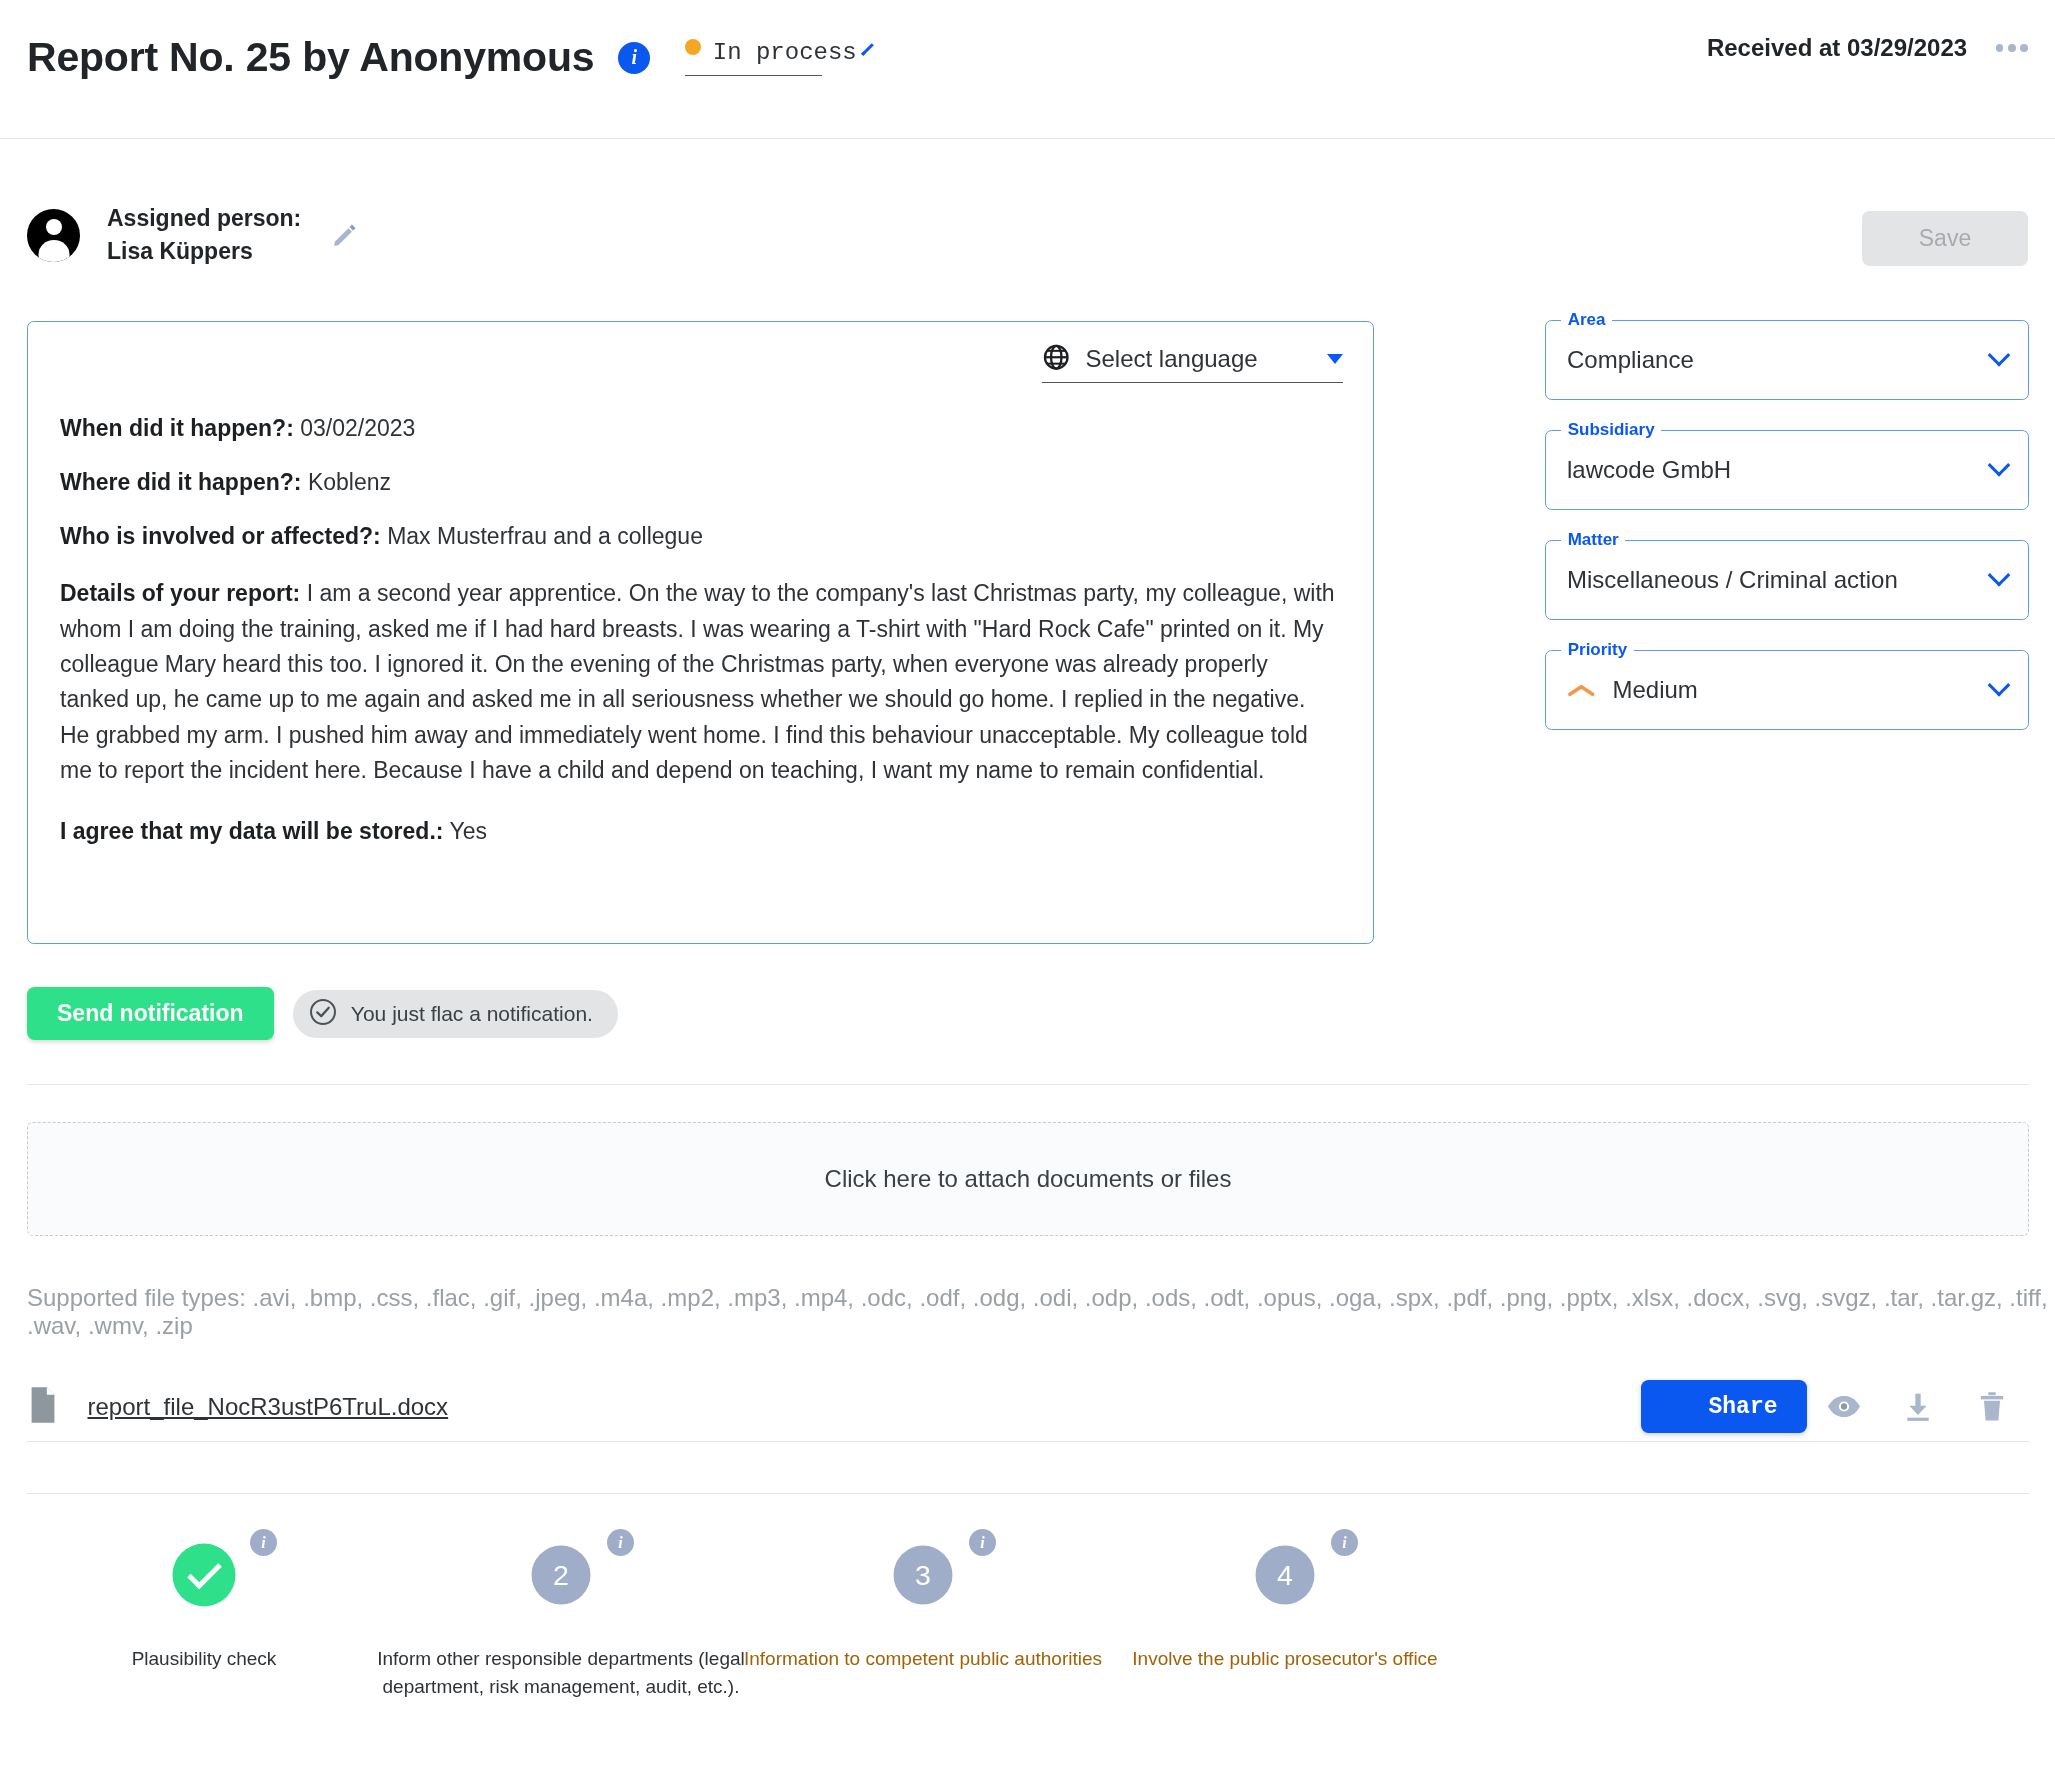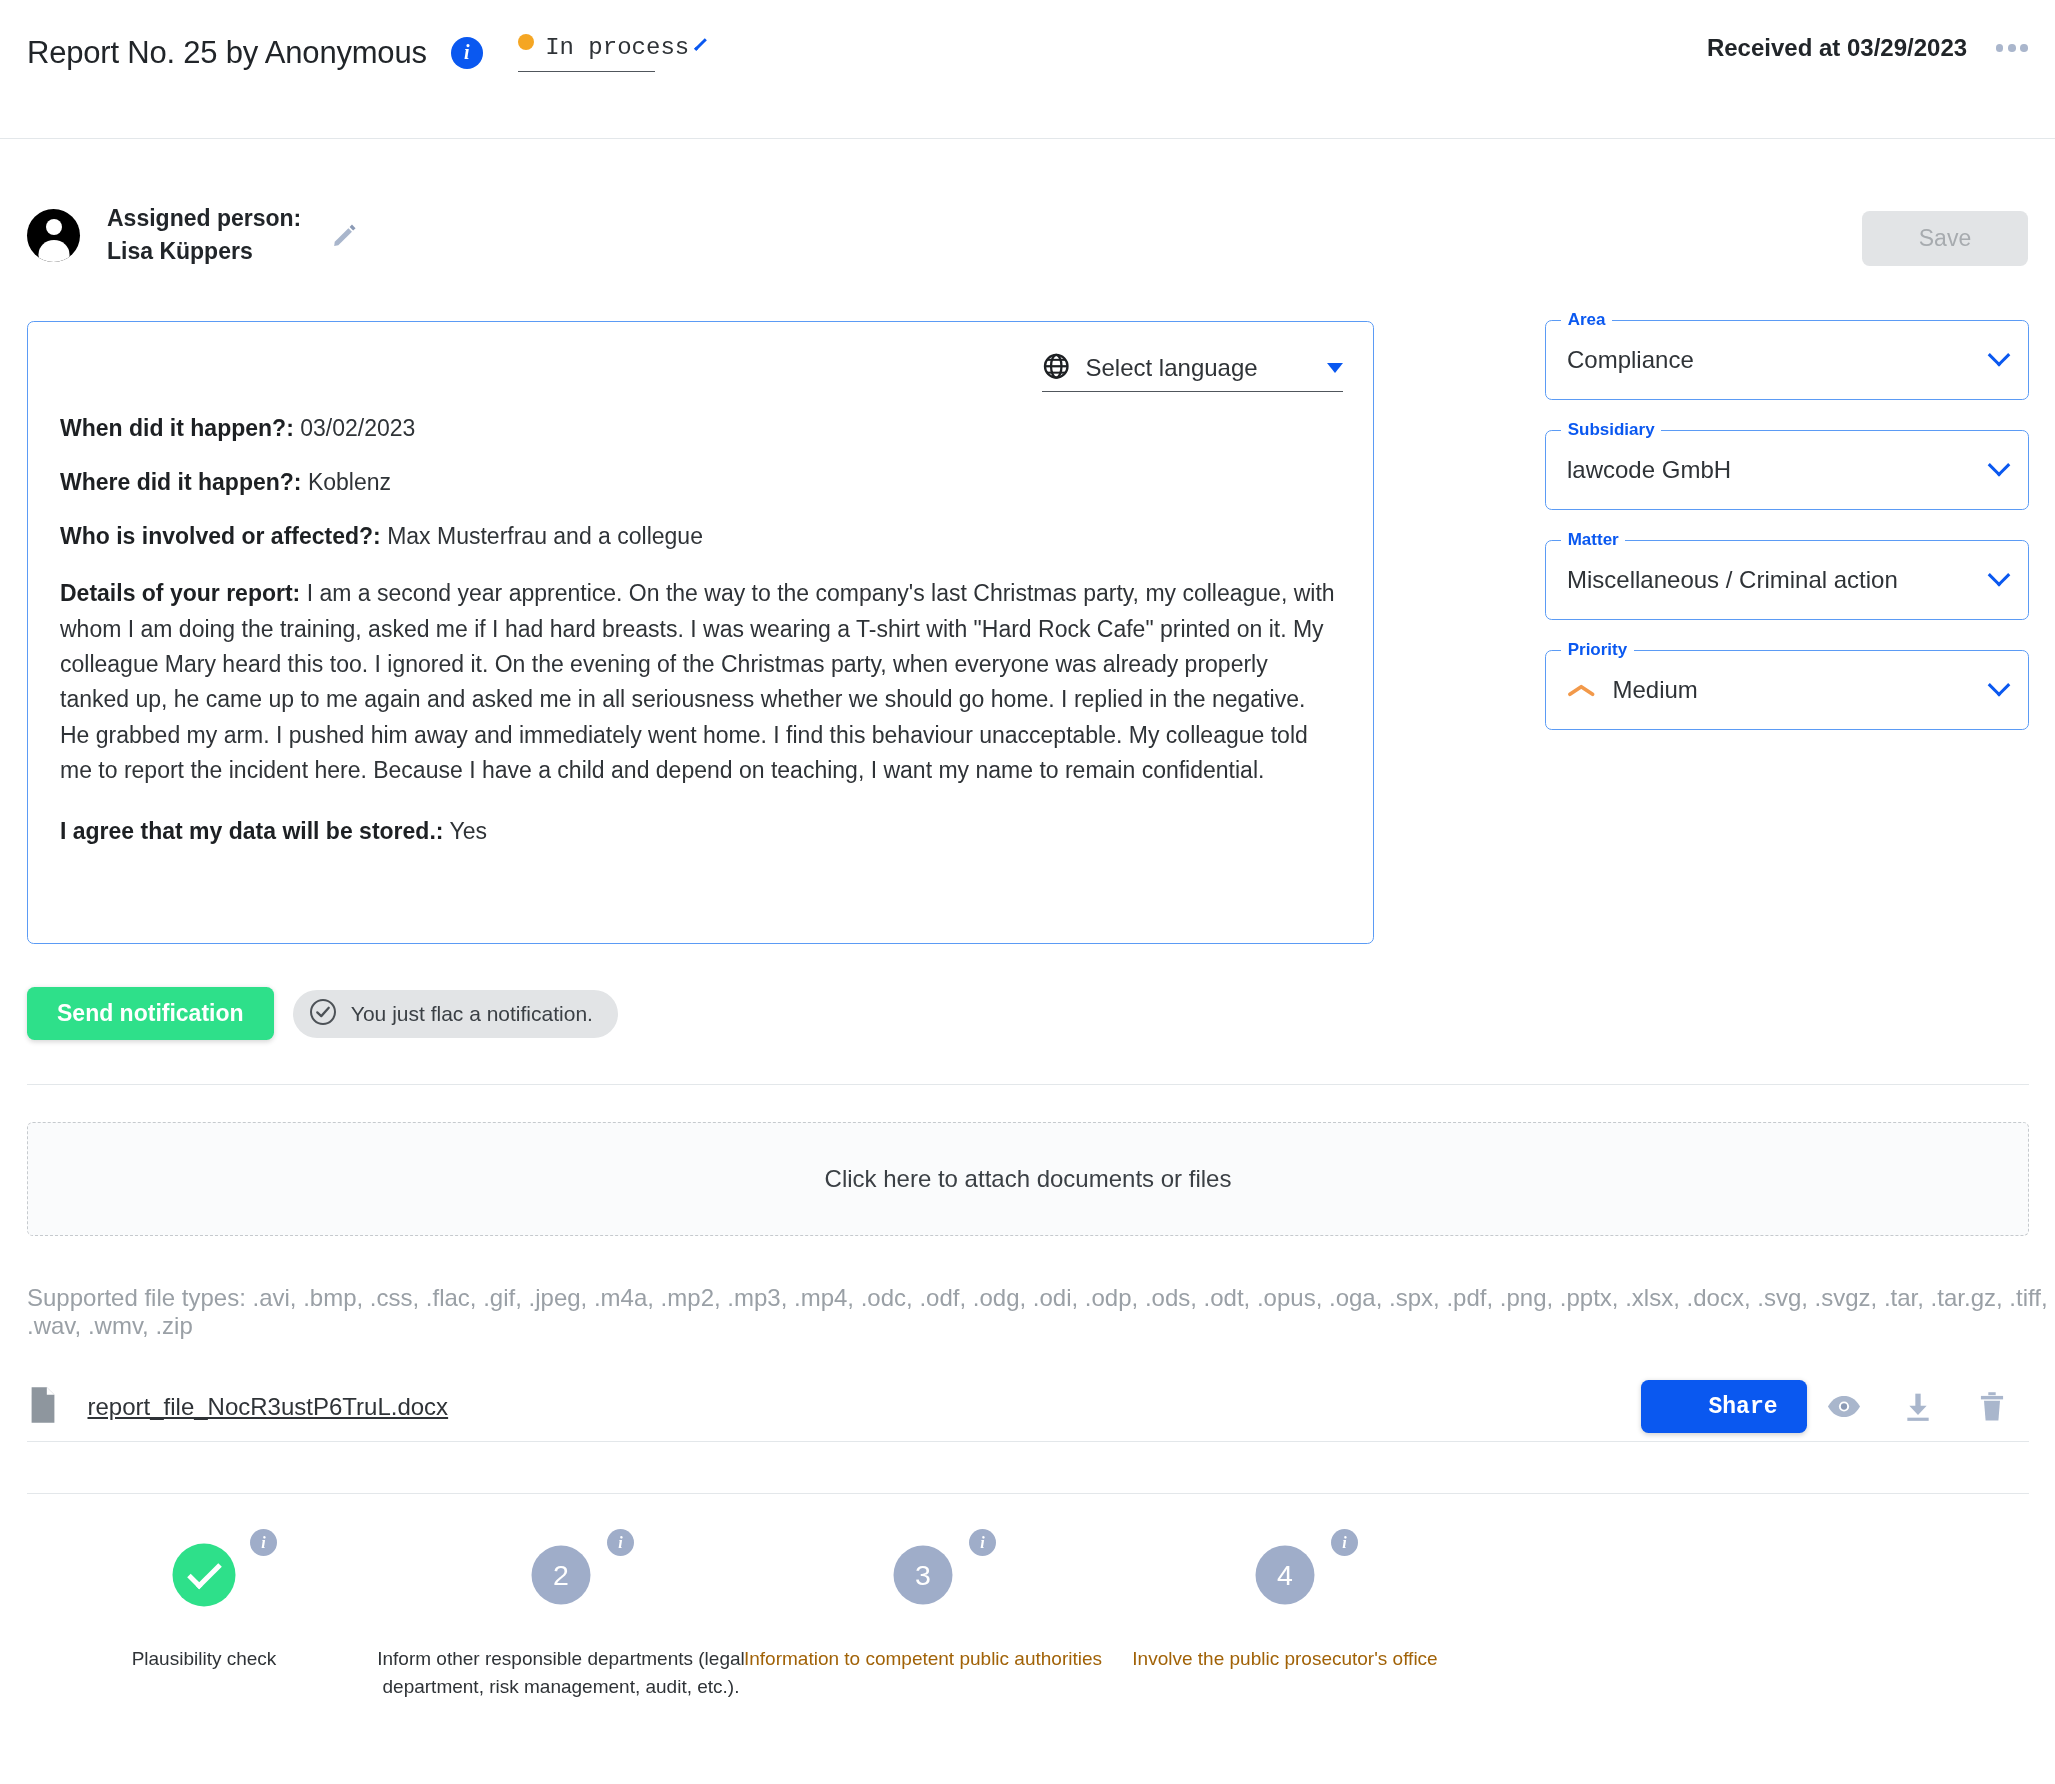--- a/index.html
+++ b/index.html
@@ -16,21 +16,21 @@
   
   .header {
     position: absolute; left: 0; top: 0; width: 2055px; height: 139px;
     border-bottom: 1px solid #e3e7ea;
   }
   .header-left {
     position: absolute; left: 27px; top: 34px;
     display: flex; align-items: center; gap: 0;
   }
   .report-title {
-    font-size: 31px; font-weight: normal; color: #212529; letter-spacing: -0.2px;
+    font-size: 41px; font-weight: bold; color: #212529; letter-spacing: -0.2px;
     white-space: nowrap;
   }
   .info-badge {
     width: 32px; height: 32px; border-radius: 50%;
     background: #0a58f0; color: #fff;
     display: inline-flex; align-items: center; justify-content: center;
     font-size: 20px; font-weight: bold; font-style: italic;
     margin-left: 24px; font-family: "Liberation Serif", serif;
   }
   .status-wrap {
@@ -92,21 +92,21 @@
   }
 
   
   .report-card {
     position: absolute; left: 27px; top: 321px;
     width: 1347px; height: 623px;
     border: 1.4px solid #5b9bf5; border-radius: 6.7px;
     background: #fff; padding: 25px 32px 0 32px;
   }
   .lang-select {
-    position: absolute; right: 30px; top: 30px;
+    position: absolute; right: 30px; top: 21px;
     display: flex; align-items: center; gap: 15px;
     border-bottom: 1.4px solid #50565c; padding-bottom: 7.6px;
     width: 301px;
   }
   .globe { flex: none; }
   .lang-label { font-size: 24px; color: #2f3337; flex: 1; }
 
   .qa { margin-top: 67px; }
   .qa p { margin: 0 0 26px 0; font-size: 23px; line-height: 1.22; color: #2f3337; }
   .qa p.para { line-height: 1.54; margin-bottom: 28.5px; }

